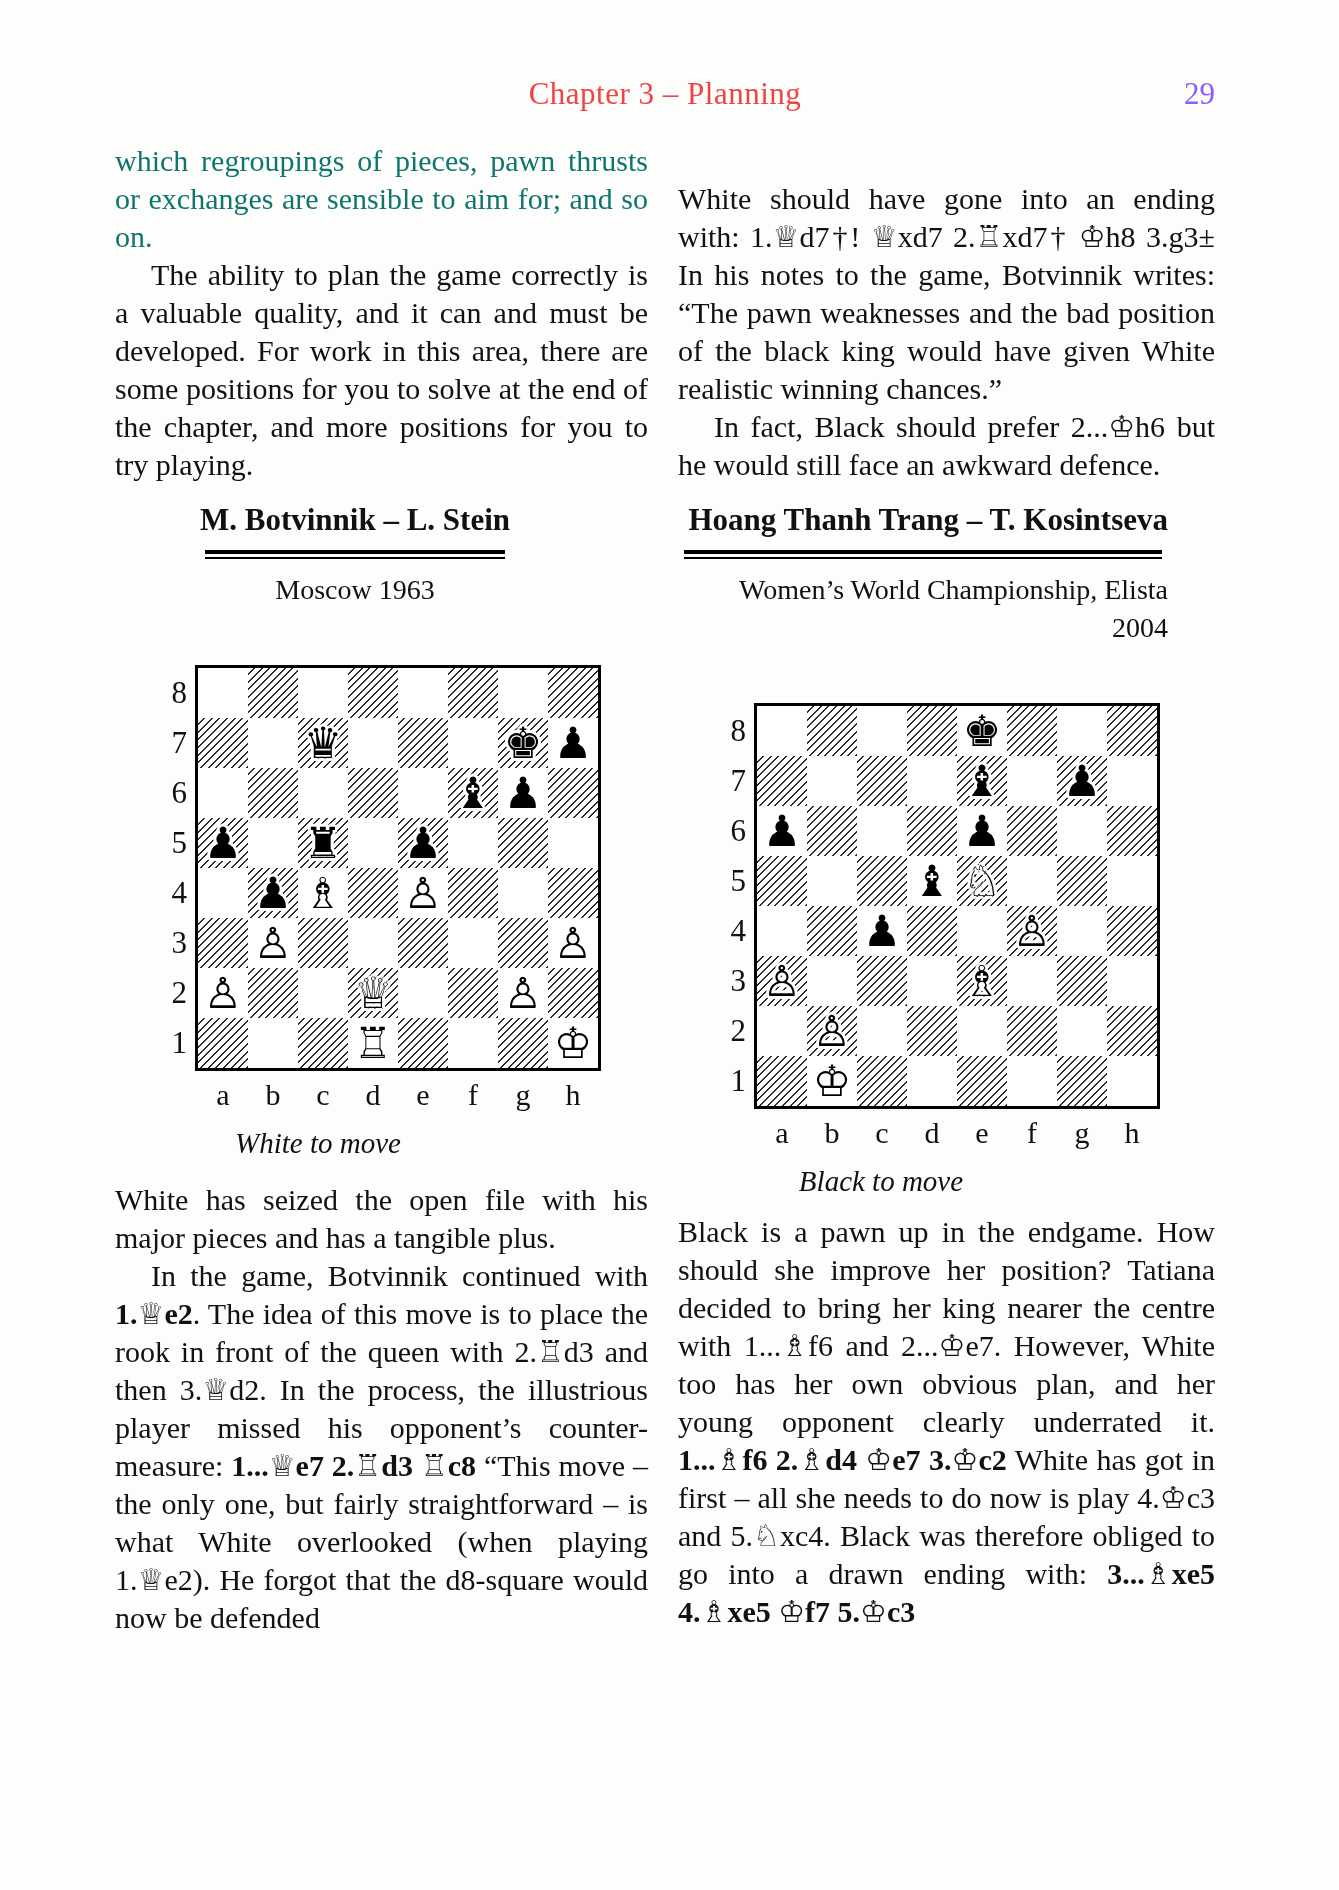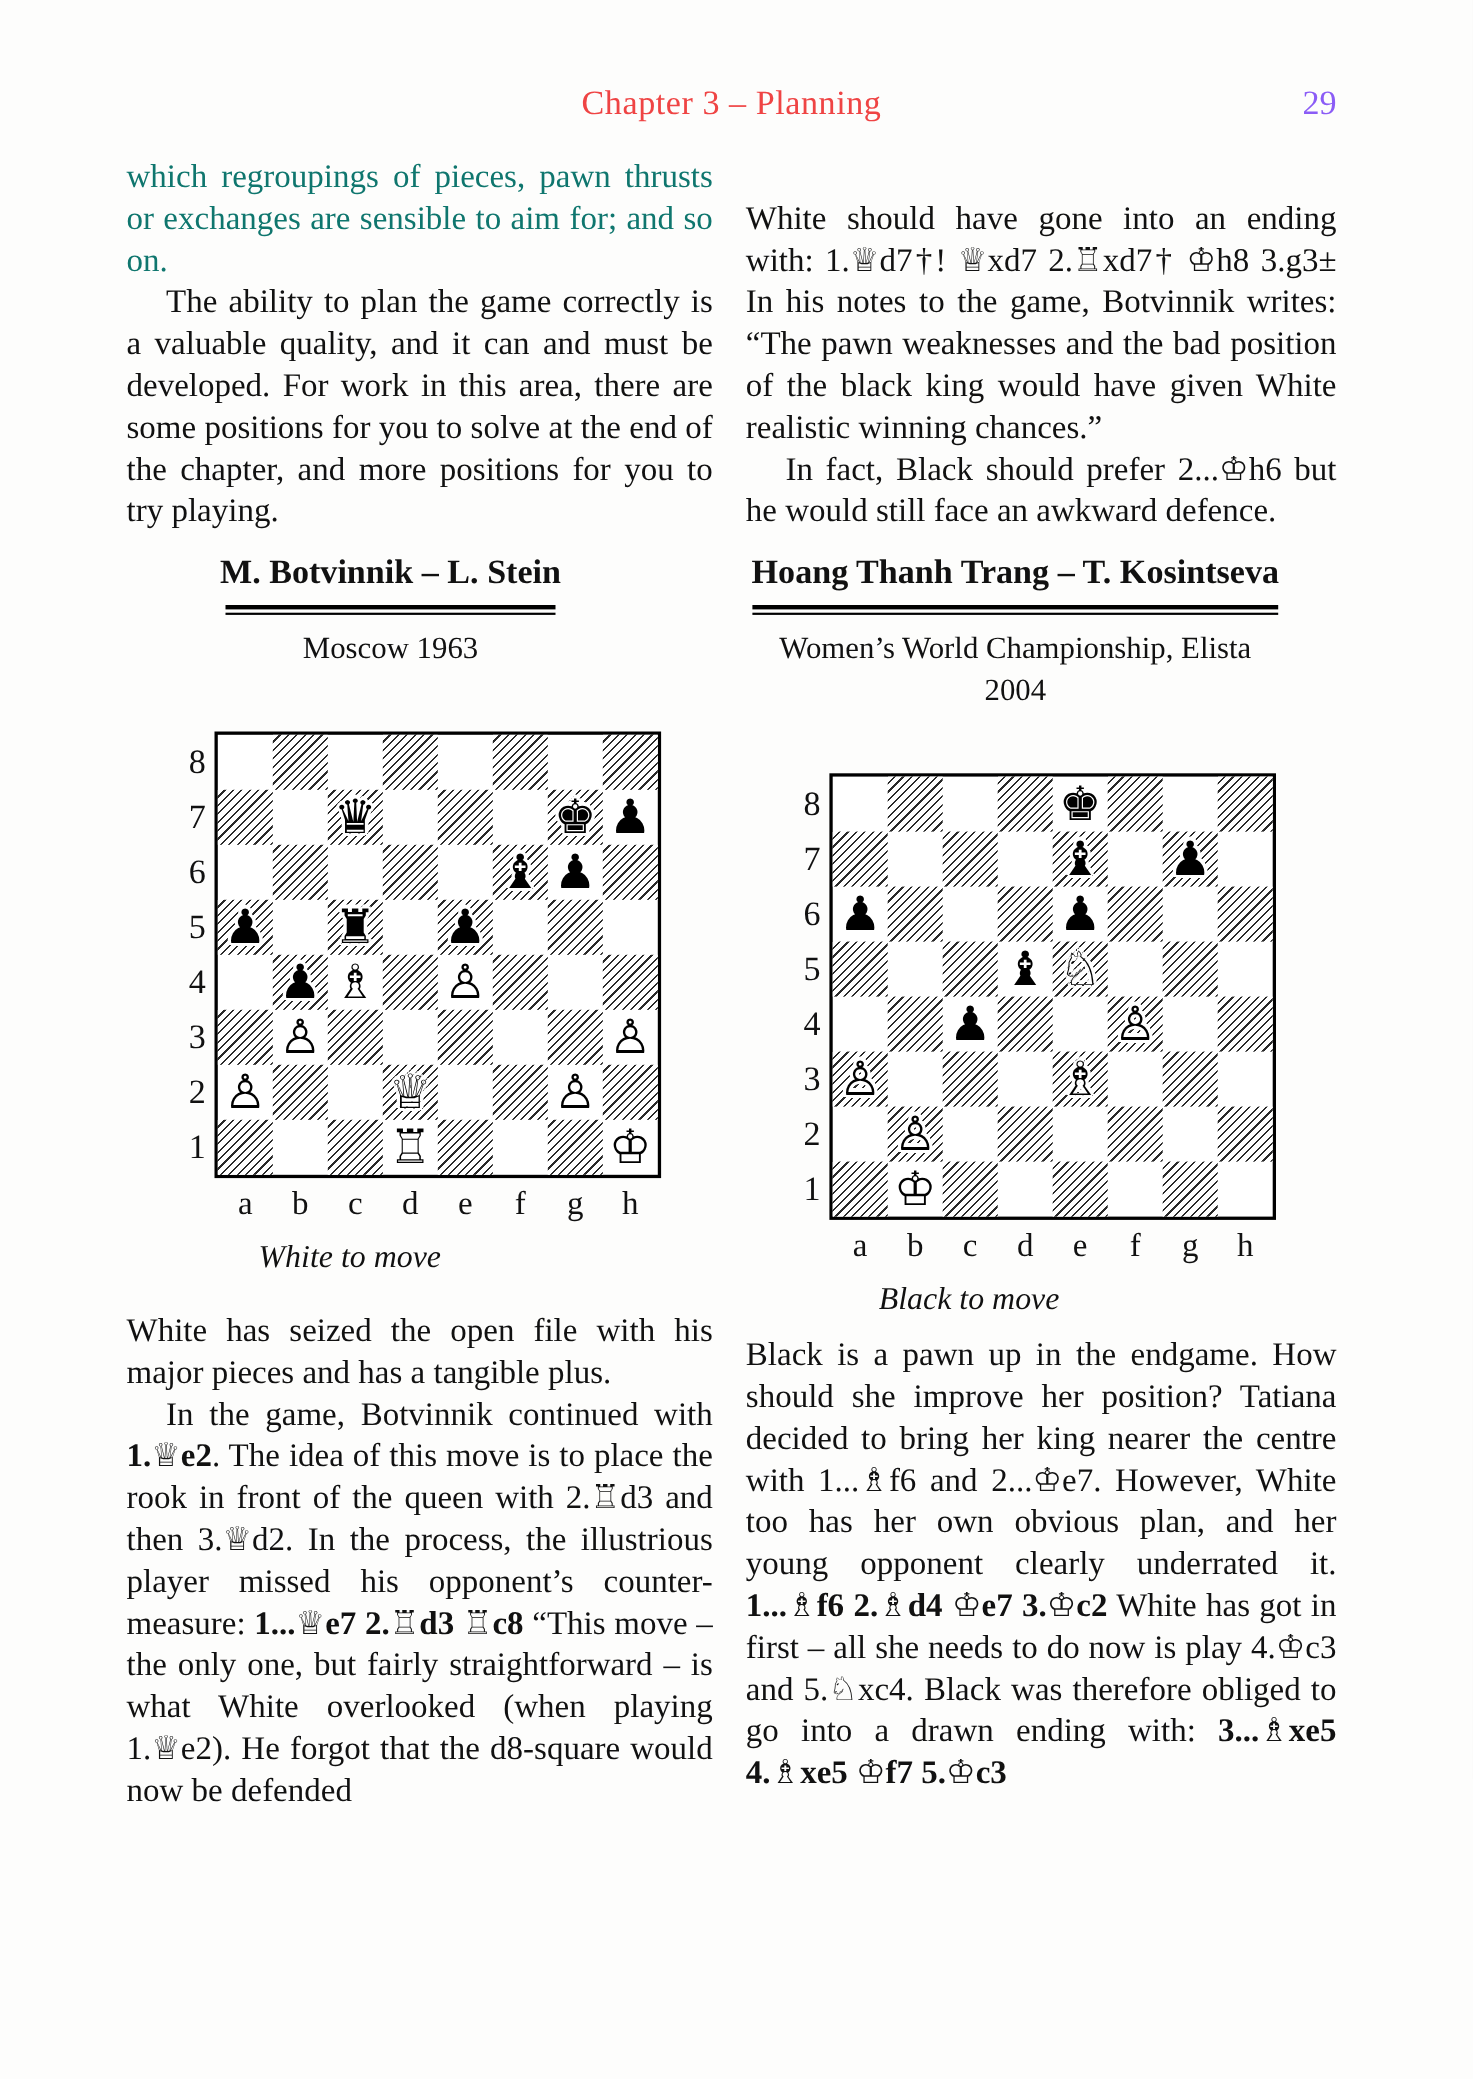--- a/index.html
+++ b/index.html
@@ -21,21 +21,21 @@
   .col{position:absolute;top:142px;font-size:30px;line-height:38px;text-align:justify;}
   .col-left{left:115px;width:533px;}
   .col-right{left:678px;width:537px;}
   .col p{margin:0;}
   .col p.indent{text-indent:36px;}
   .col p.gap-before{margin-top:38px;}
   .b{font-weight:bold;}
   
   .game-header{margin-top:16px;text-align:center;}
   .game-header.gh-left{width:480px;}
-  .game-header.gh-right{width:490px;}
+  .game-header.gh-right{width:490px;text-align:right;}
   .game-title{font-size:31px;font-weight:bold;line-height:40px;}
   .rule{
     margin:10px auto 0 auto;height:3px;
     border-top:4px solid #000;border-bottom:2px solid #000;
   }
   .rule-left{width:300px;}
   .rule-right{width:478px;}
   .venue{font-size:28px;line-height:38px;margin-top:12px;}
   
   .diagram{position:relative;margin-top:56px;width:406px;}
@@ -205,21 +205,21 @@
           <div class="file-label">d</div>
           <div class="file-label">e</div>
           <div class="file-label">f</div>
           <div class="file-label">g</div>
           <div class="file-label">h</div>
         </div>
     </div>
     <div class="caption">White to move</div>
 
     <div>
-        <p style="margin-top: 30px;"><span>White has seized the open file with his major pieces and has a tangible plus.</span></p>
+        <p style="margin-top: 20px;"><span>White has seized the open file with his major pieces and has a tangible plus.</span></p>
         <p class="indent"><span>In the game, Botvinnik continued with </span><span class="b">1.♕e2</span><span>. The idea of this move is to place the rook in front of the queen with 2.♖d3 and then 3.♕d2. In the process, the illustrious player missed his opponent’s counter-measure: </span><span class="b">1...♕e7 2.♖d3 ♖c8</span><span> “This move – the only one, but fairly straightforward – is what White overlooked (when playing 1.♕e2). He forgot that the d8-square would now be defended</span></p>
       </div>
   </div>
 
   <div class="col col-right">
     <div>
         <p class="gap-before"><span>White should have gone into an ending with: 1.♕d7†! ♕xd7 2.♖xd7† ♔h8 3.g3± In his notes to the game, Botvinnik writes: “The pawn weaknesses and the bad position of the black king would have given White realistic winning chances.”</span></p>
         <p class="indent"><span>In fact, Black should prefer 2...♔h6 but he would still face an awkward defence.</span></p>
       </div>
 

